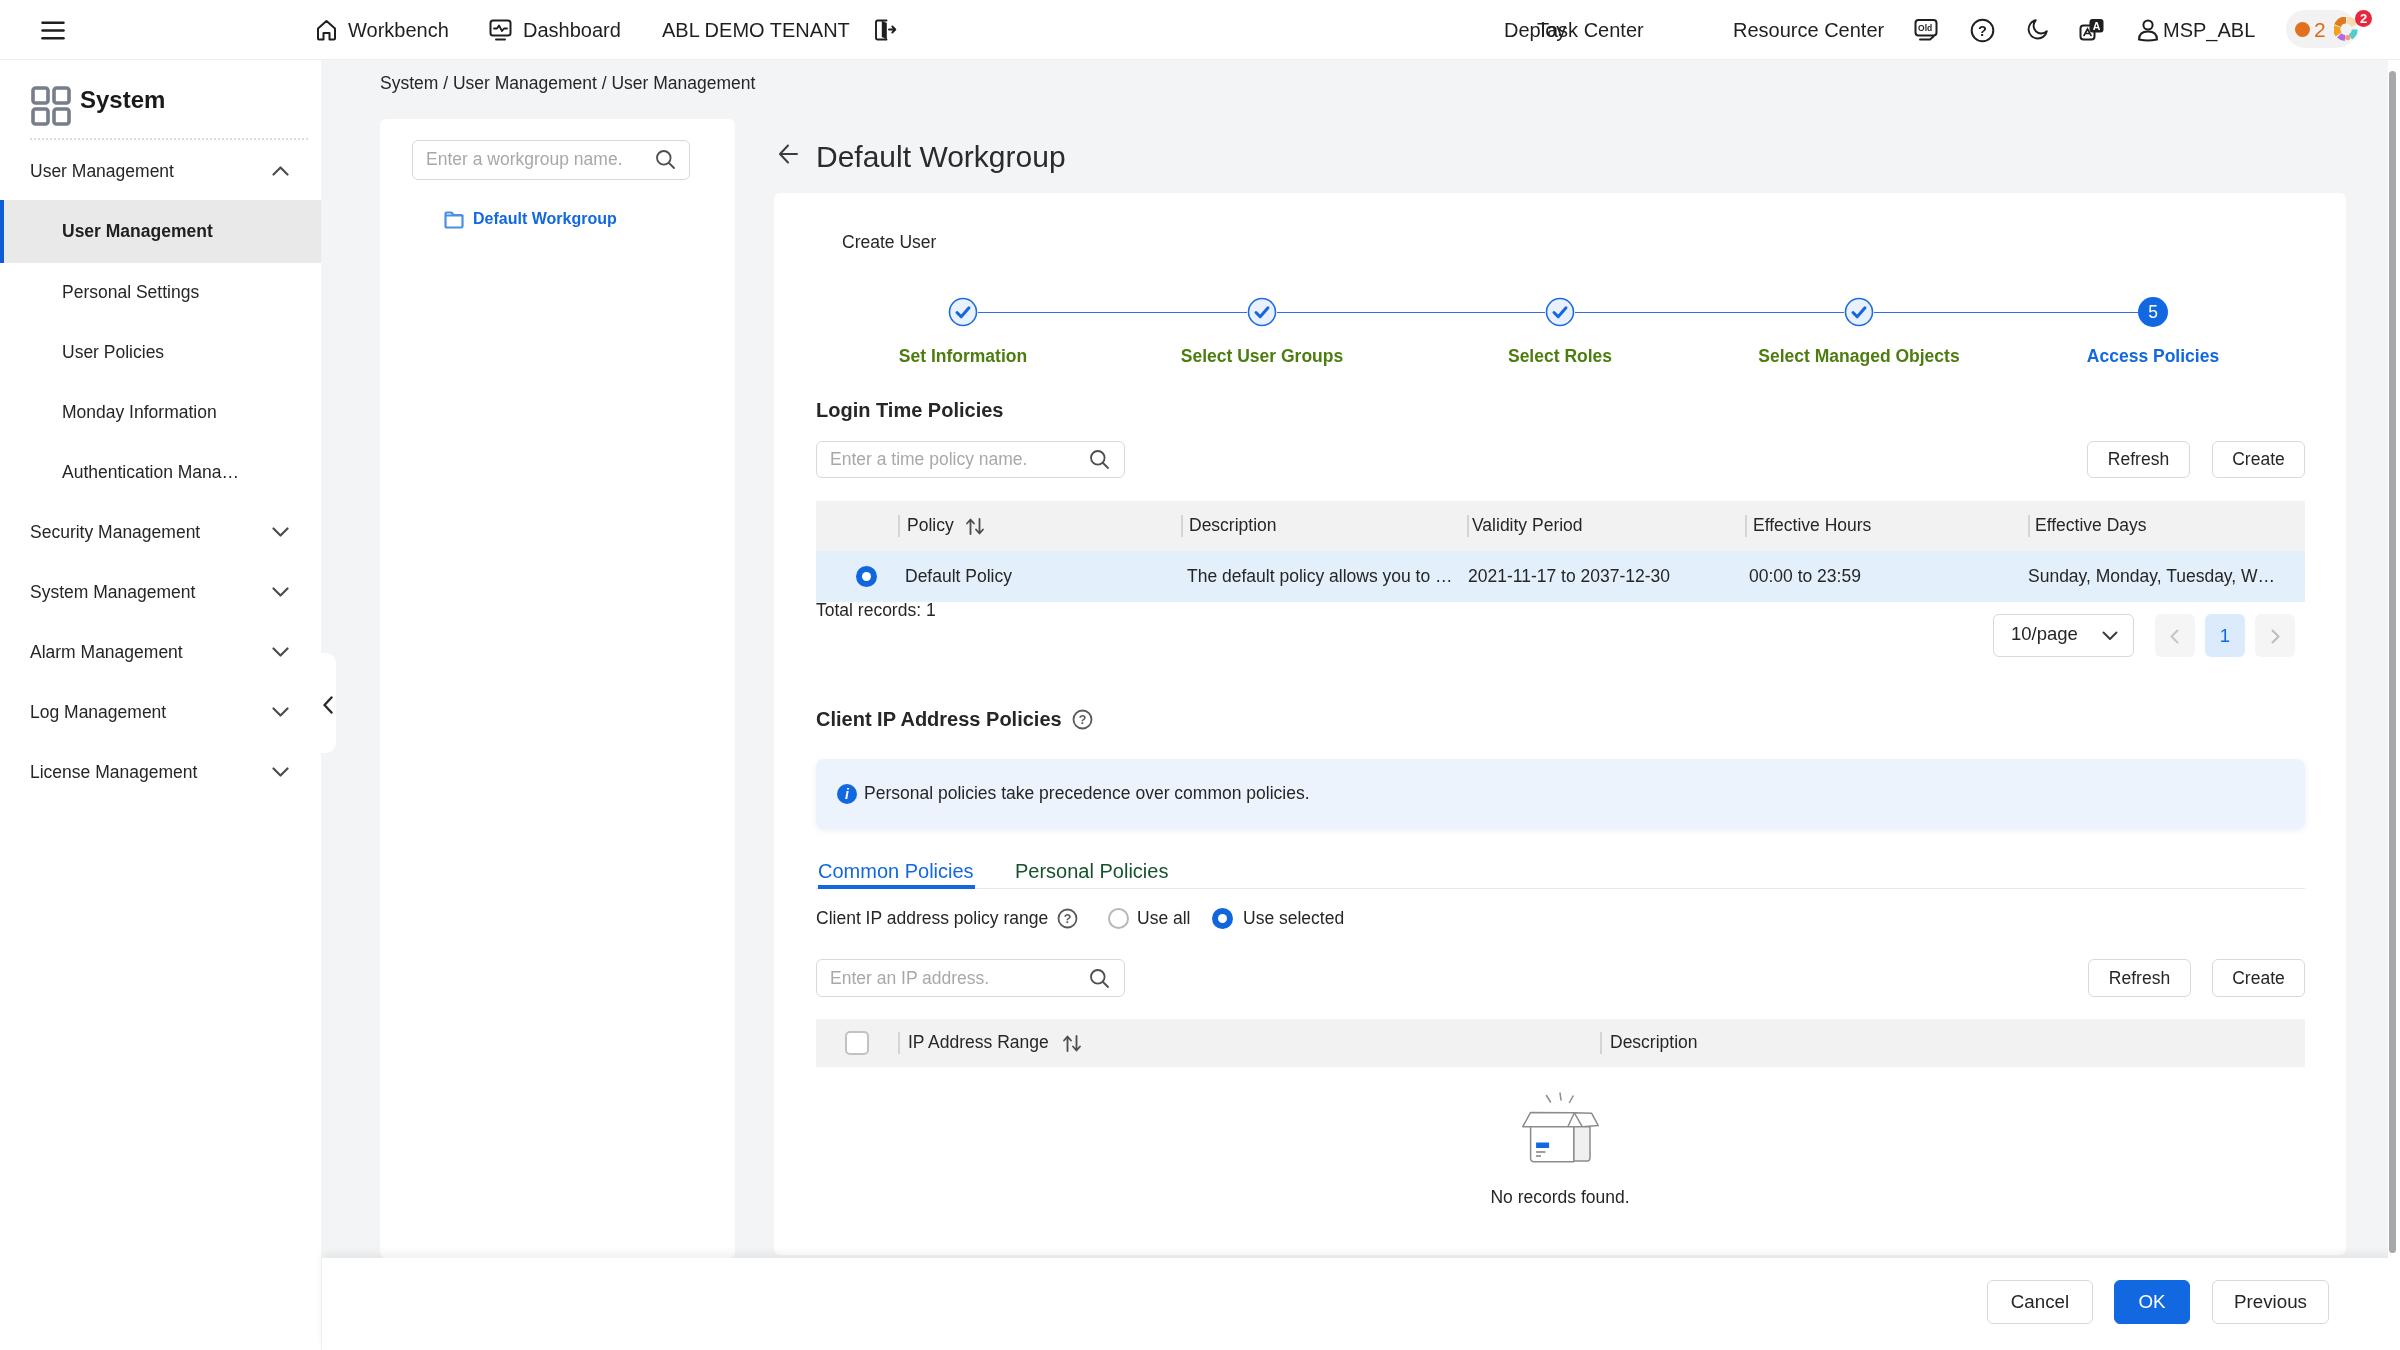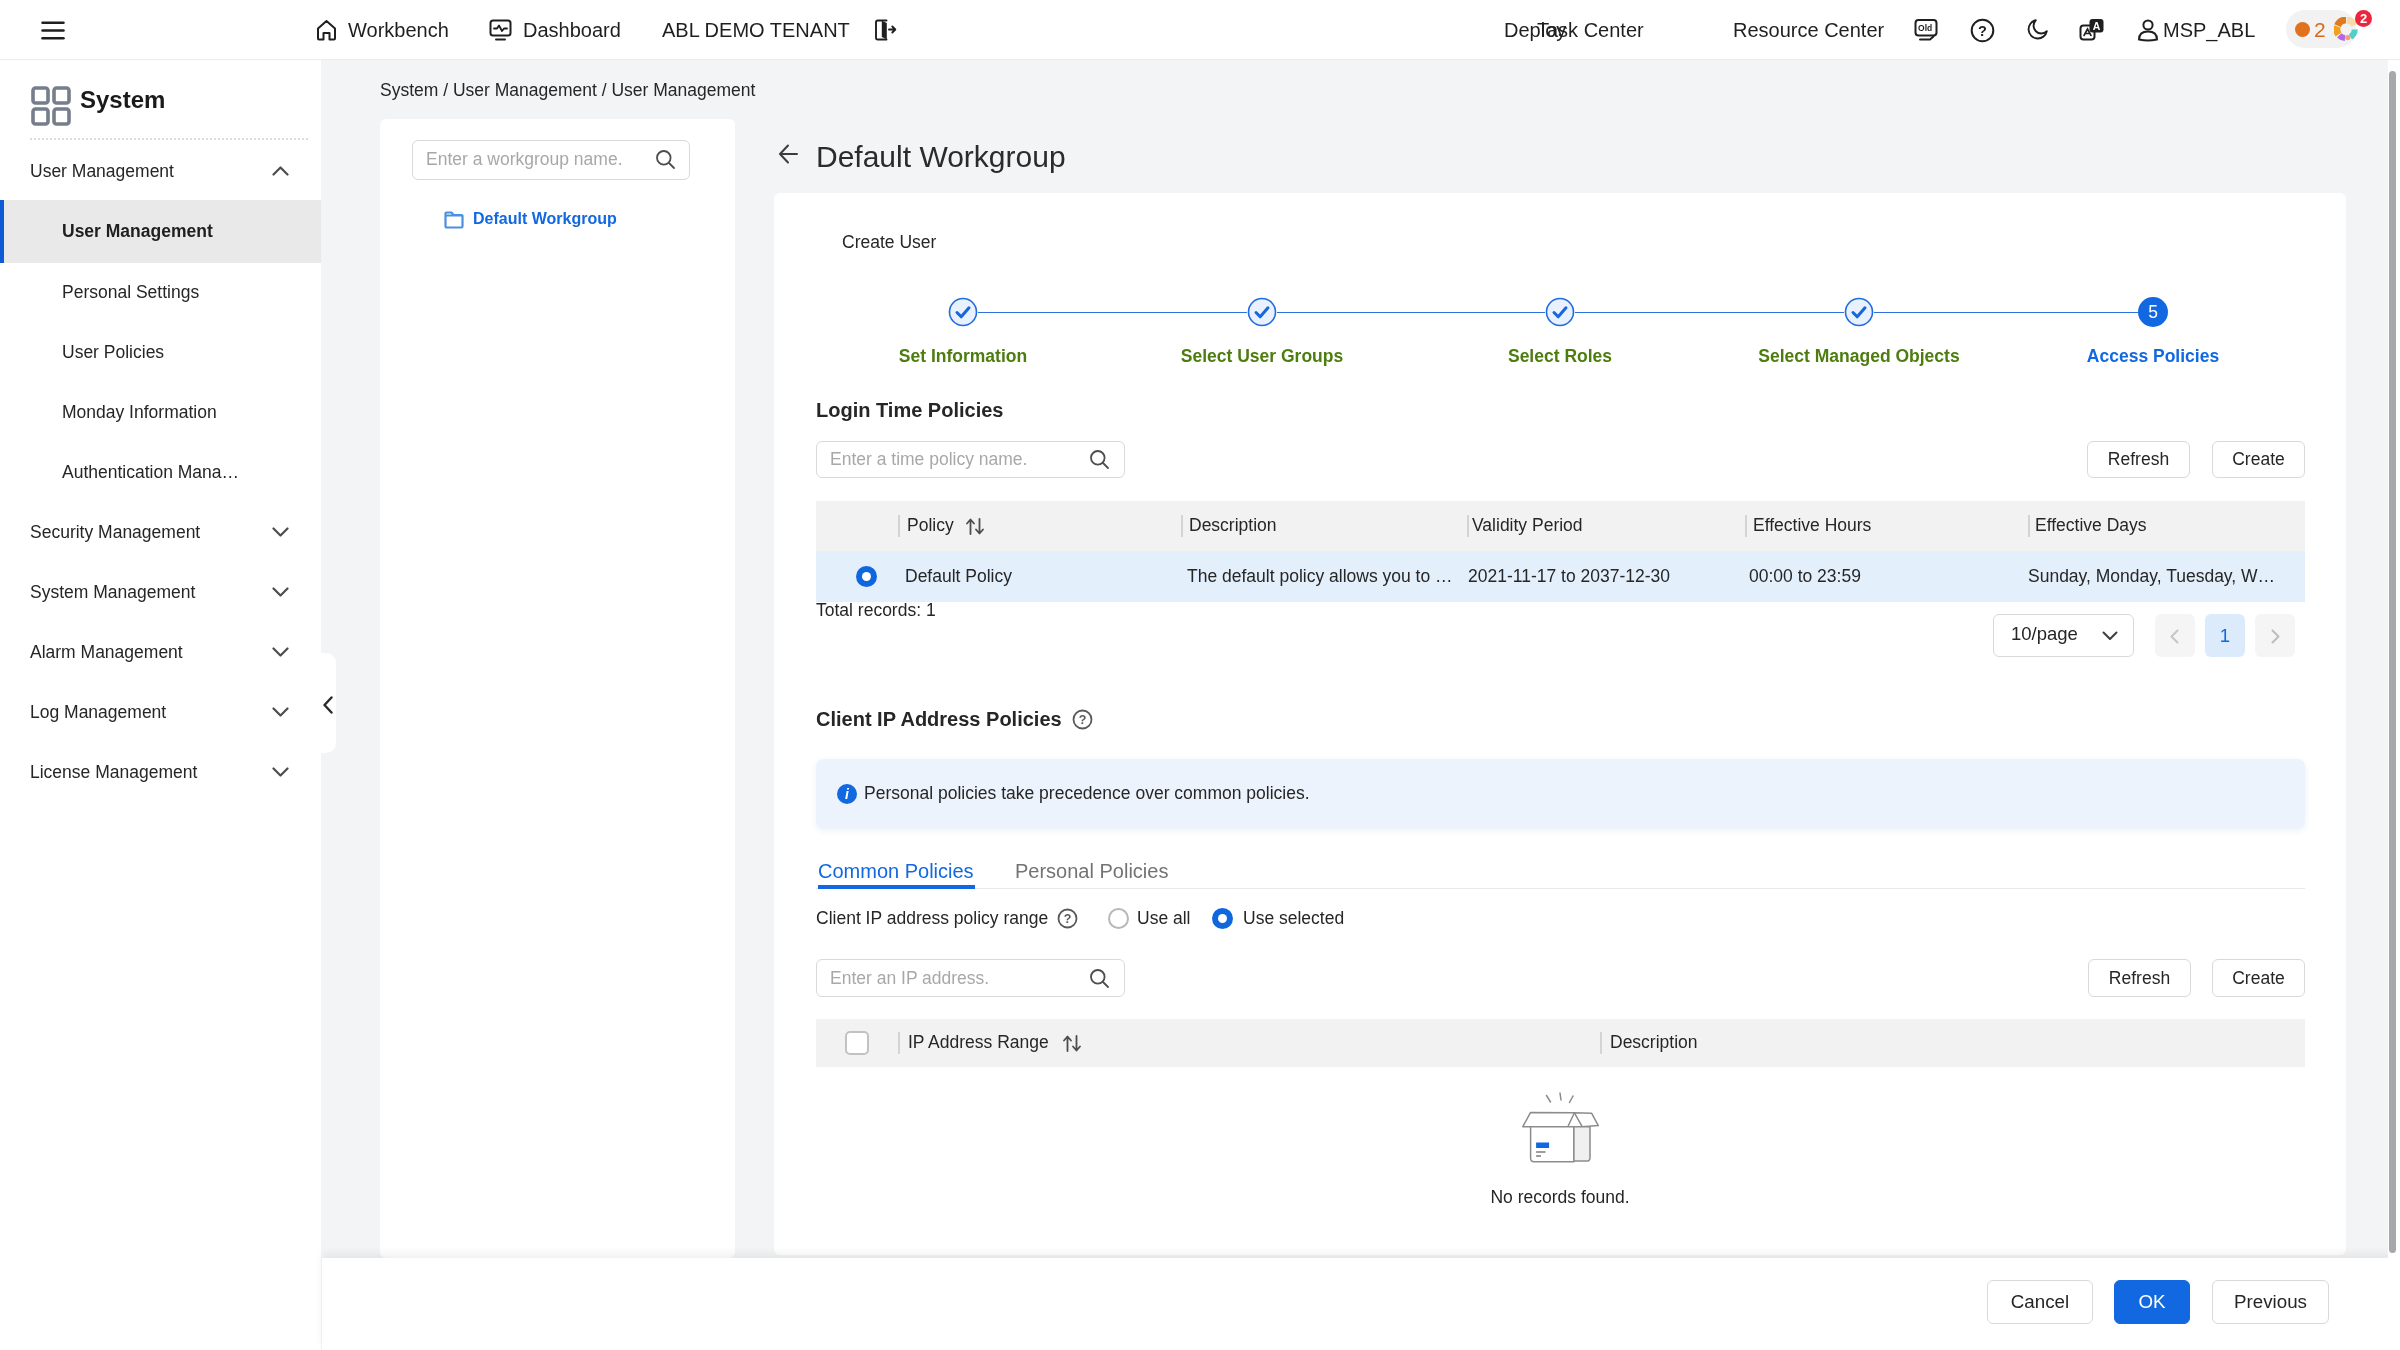--- a/index.html
+++ b/index.html
@@ -8,21 +8,21 @@
 .abs{position:absolute;}
 .topbar{left:0;top:0;width:2400px;height:60px;background:#fff;border-bottom:1px solid #ebedf0;}
 .navtxt{font-size:20px;line-height:23px;color:#1f1f1f;top:19px;white-space:nowrap;}
 .sidebar{left:0;top:60px;width:321px;height:1290px;background:#fff;}
 .systitle{left:80px;top:86px;font-size:24px;line-height:28px;font-weight:bold;color:#1a1a1a;}
 .dotsep{left:30px;top:138px;width:278px;border-top:2px dotted #dcdcdc;}
 .mitem{left:30px;font-size:17.5px;line-height:23px;color:#262626;white-space:nowrap;}
 .msub{left:62px;font-size:17.5px;line-height:23px;color:#262626;white-space:nowrap;}
 .selitem{left:0;top:200px;width:321px;height:63px;background:#e9e9e9;border-left:4px solid #0f5bd6;}
 .collapsetab{left:321px;top:653px;width:15px;height:100px;background:#fff;border-radius:0 10px 10px 0;}
-.bcrumb{left:380px;top:79px;font-size:17.5px;line-height:22px;color:#262626;}
+.bcrumb{left:380px;top:72px;font-size:17.5px;line-height:22px;color:#262626;}
 .treepanel{left:380px;top:119px;width:355px;height:1139px;background:#fff;border-radius:6px;}
 .sinput{border:1px solid #d9d9d9;border-radius:6px;background:#fff;}
 .splace{font-size:17.5px;line-height:22px;color:#a8a8a8;white-space:nowrap;}
 .pagetitle{left:816px;top:140px;font-size:30px;line-height:34px;color:#2b2b2b;}
 .card{left:774px;top:193px;width:1572px;height:1062px;background:#fff;border-radius:6px;}
 .btn{border:1px solid #d9d9d9;border-radius:6px;background:#fff;font-size:17.5px;color:#262626;text-align:center;}
 .thead{background:#f2f2f2;}
 .th{font-size:17.5px;line-height:22px;color:#262626;white-space:nowrap;}
 .tsep{width:2px;background:#d4d4d4;}
 .seltrow{background:#e4effc;}
@@ -304,21 +304,21 @@
 <div class="abs" style="left:1072px;top:709px;">
     <svg width="21" height="21" viewBox="0 0 21 21">
       <circle cx="10.5" cy="10.5" r="9" fill="none" stroke="#595959" stroke-width="1.8"></circle>
       <text x="10.5" y="15" font-size="12.5" font-weight="bold" fill="#595959" text-anchor="middle" font-family="Liberation Sans">?</text>
     </svg>
   </div>
 <div class="abs" style="left:816px;top:759px;width:1489px;height:70px;background:#edf3fd;border-radius:8px;box-shadow:0 2px 6px rgba(30,80,160,0.08);"></div>
 <div class="abs" style="left:837px;top:784px;width:20px;height:20px;border-radius:50%;background:#1168e0;color:#fff;font-size:14px;font-weight:bold;font-style:italic;text-align:center;line-height:20px;">i</div>
 <div class="abs trtxt" style="left:864px;top:782px;">Personal policies take precedence over common policies.</div>
 <div class="abs" style="left:818px;top:859px;font-size:20px;line-height:24px;color:#1168e0;">Common Policies</div>
-<div class="abs" style="left:1015px;top:859px;font-size:20px;line-height:24px;color:#737373;">Personal Policies</div>
+<div class="abs" style="left:1015px;top:859px;font-size:20px;line-height:24px;color:#14532d;">Personal Policies</div>
 <div class="abs" style="left:816px;top:888px;width:1489px;height:1px;background:#e8e8e8;"></div>
 <div class="abs" style="left:818px;top:885px;width:157px;height:4px;background:#1168e0;"></div>
 <div class="abs trtxt" style="left:816px;top:907px;">Client IP address policy range</div>
 <div class="abs" style="left:1057px;top:908px;">
     <svg width="21" height="21" viewBox="0 0 21 21">
       <circle cx="10.5" cy="10.5" r="9" fill="none" stroke="#595959" stroke-width="1.8"></circle>
       <text x="10.5" y="15" font-size="12.5" font-weight="bold" fill="#595959" text-anchor="middle" font-family="Liberation Sans">?</text>
     </svg>
   </div>
 <div class="abs" style="left:1108px;top:908px;width:21px;height:21px;border-radius:50%;background:#fff;border:2px solid #b8b8b8;"></div>

